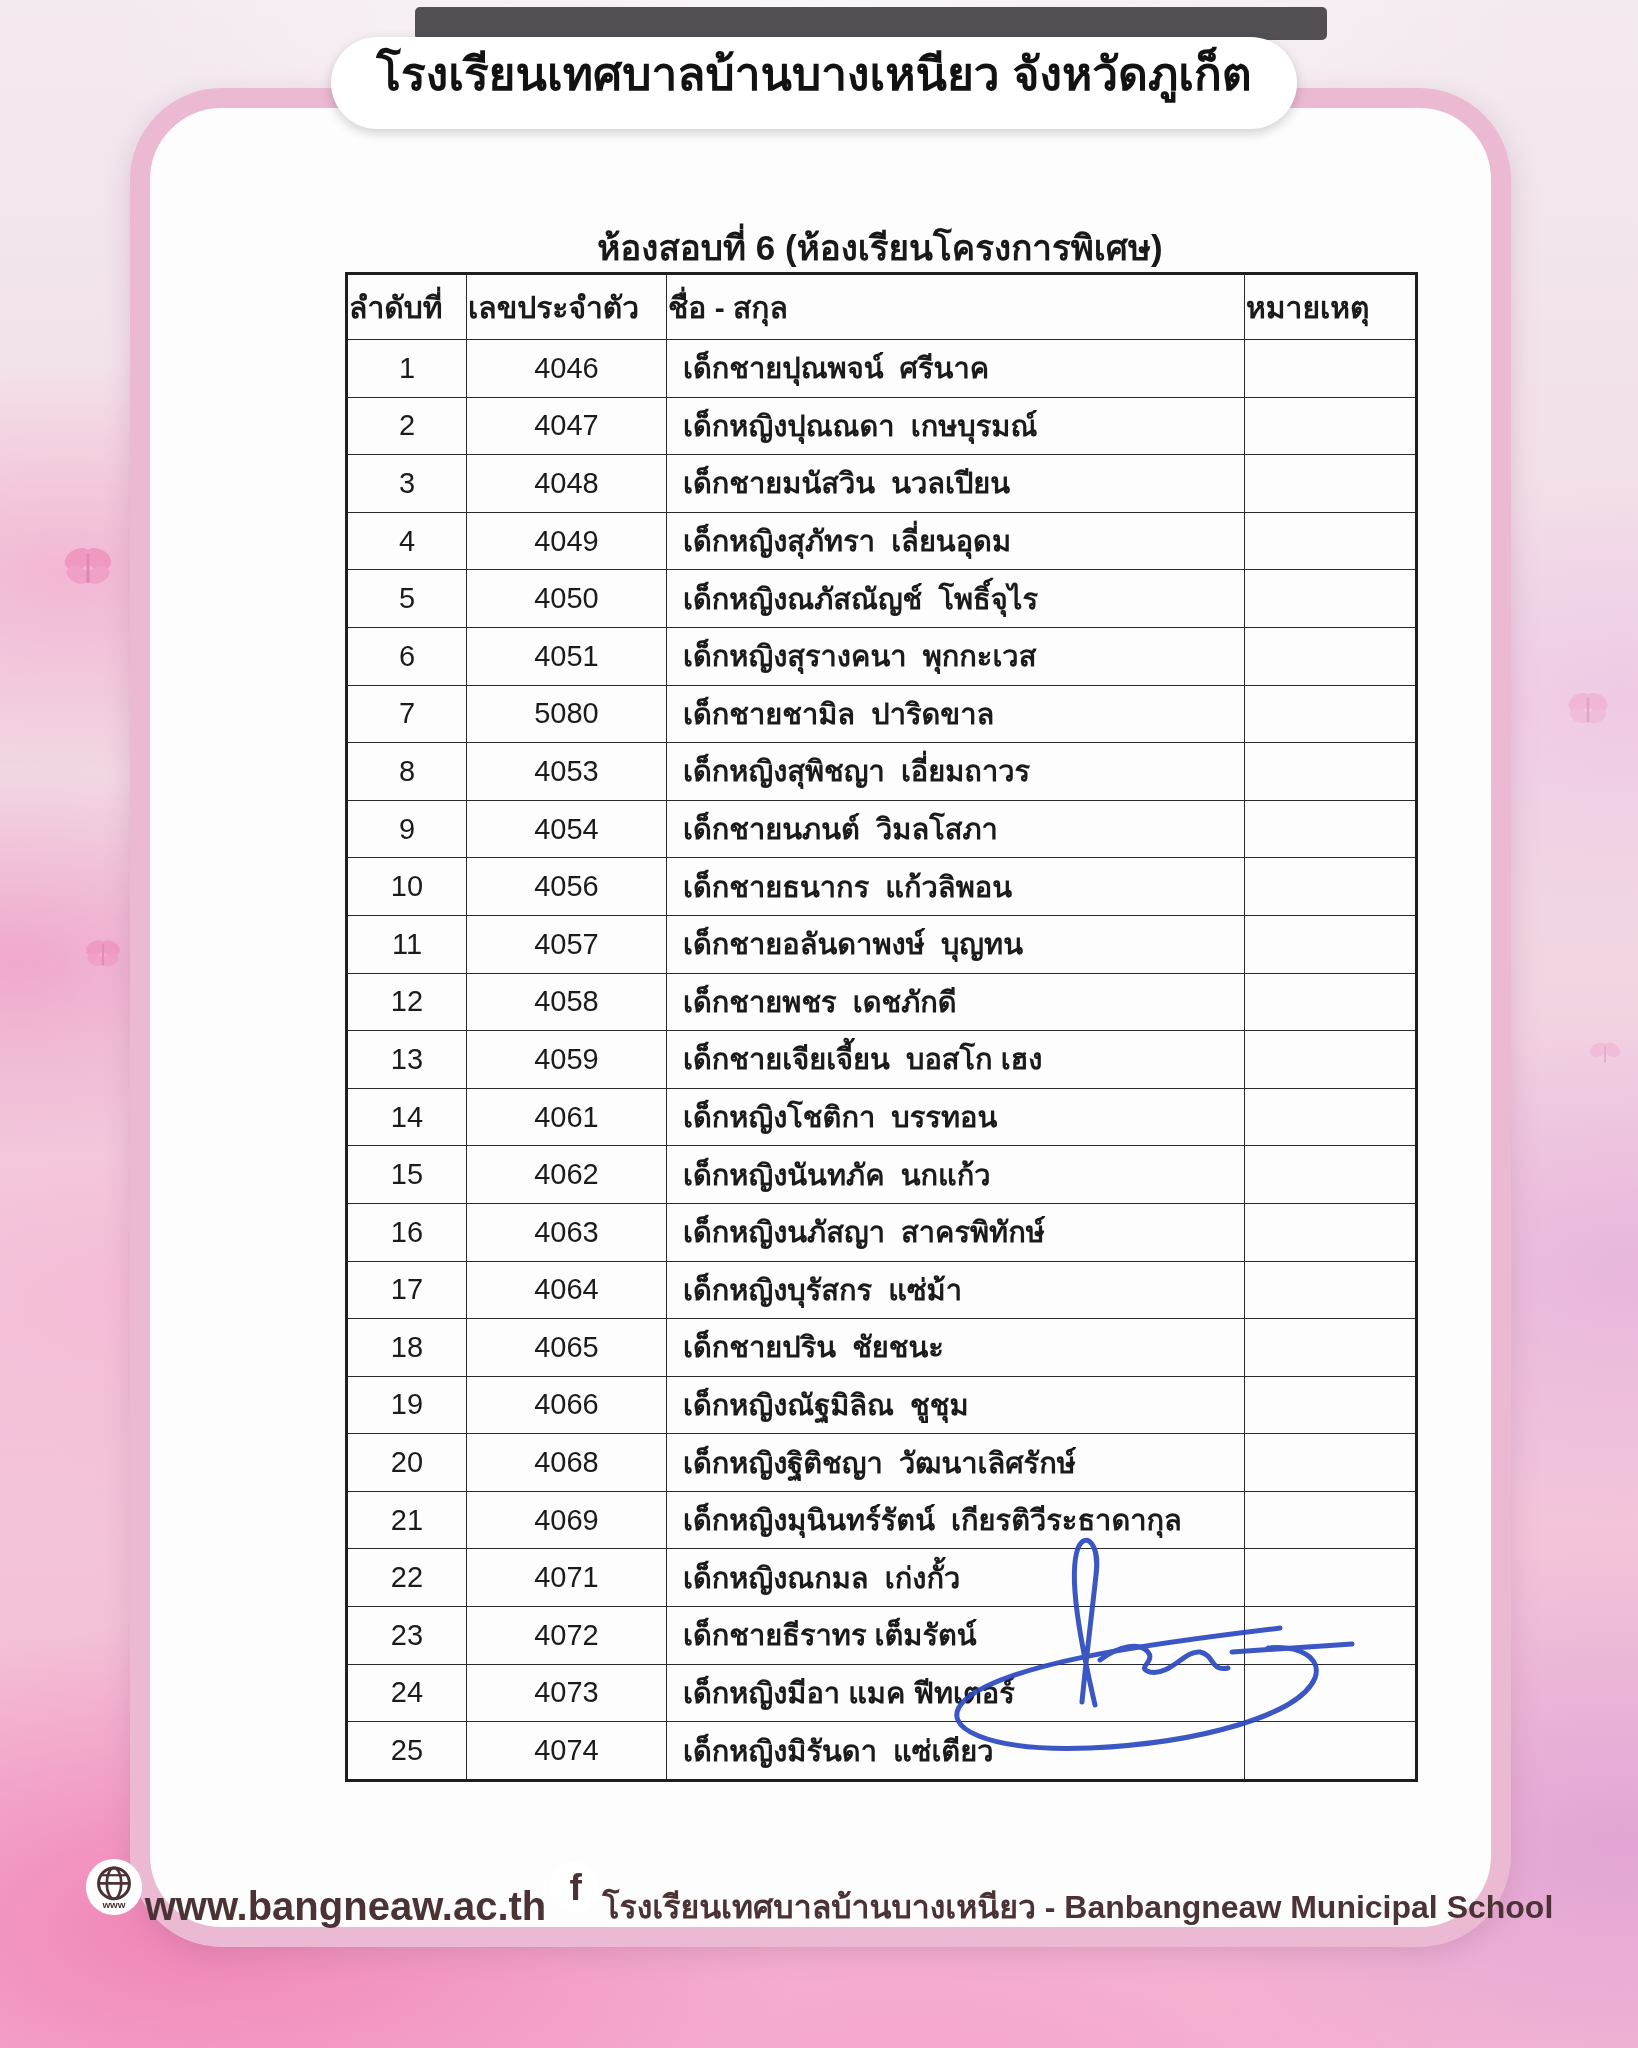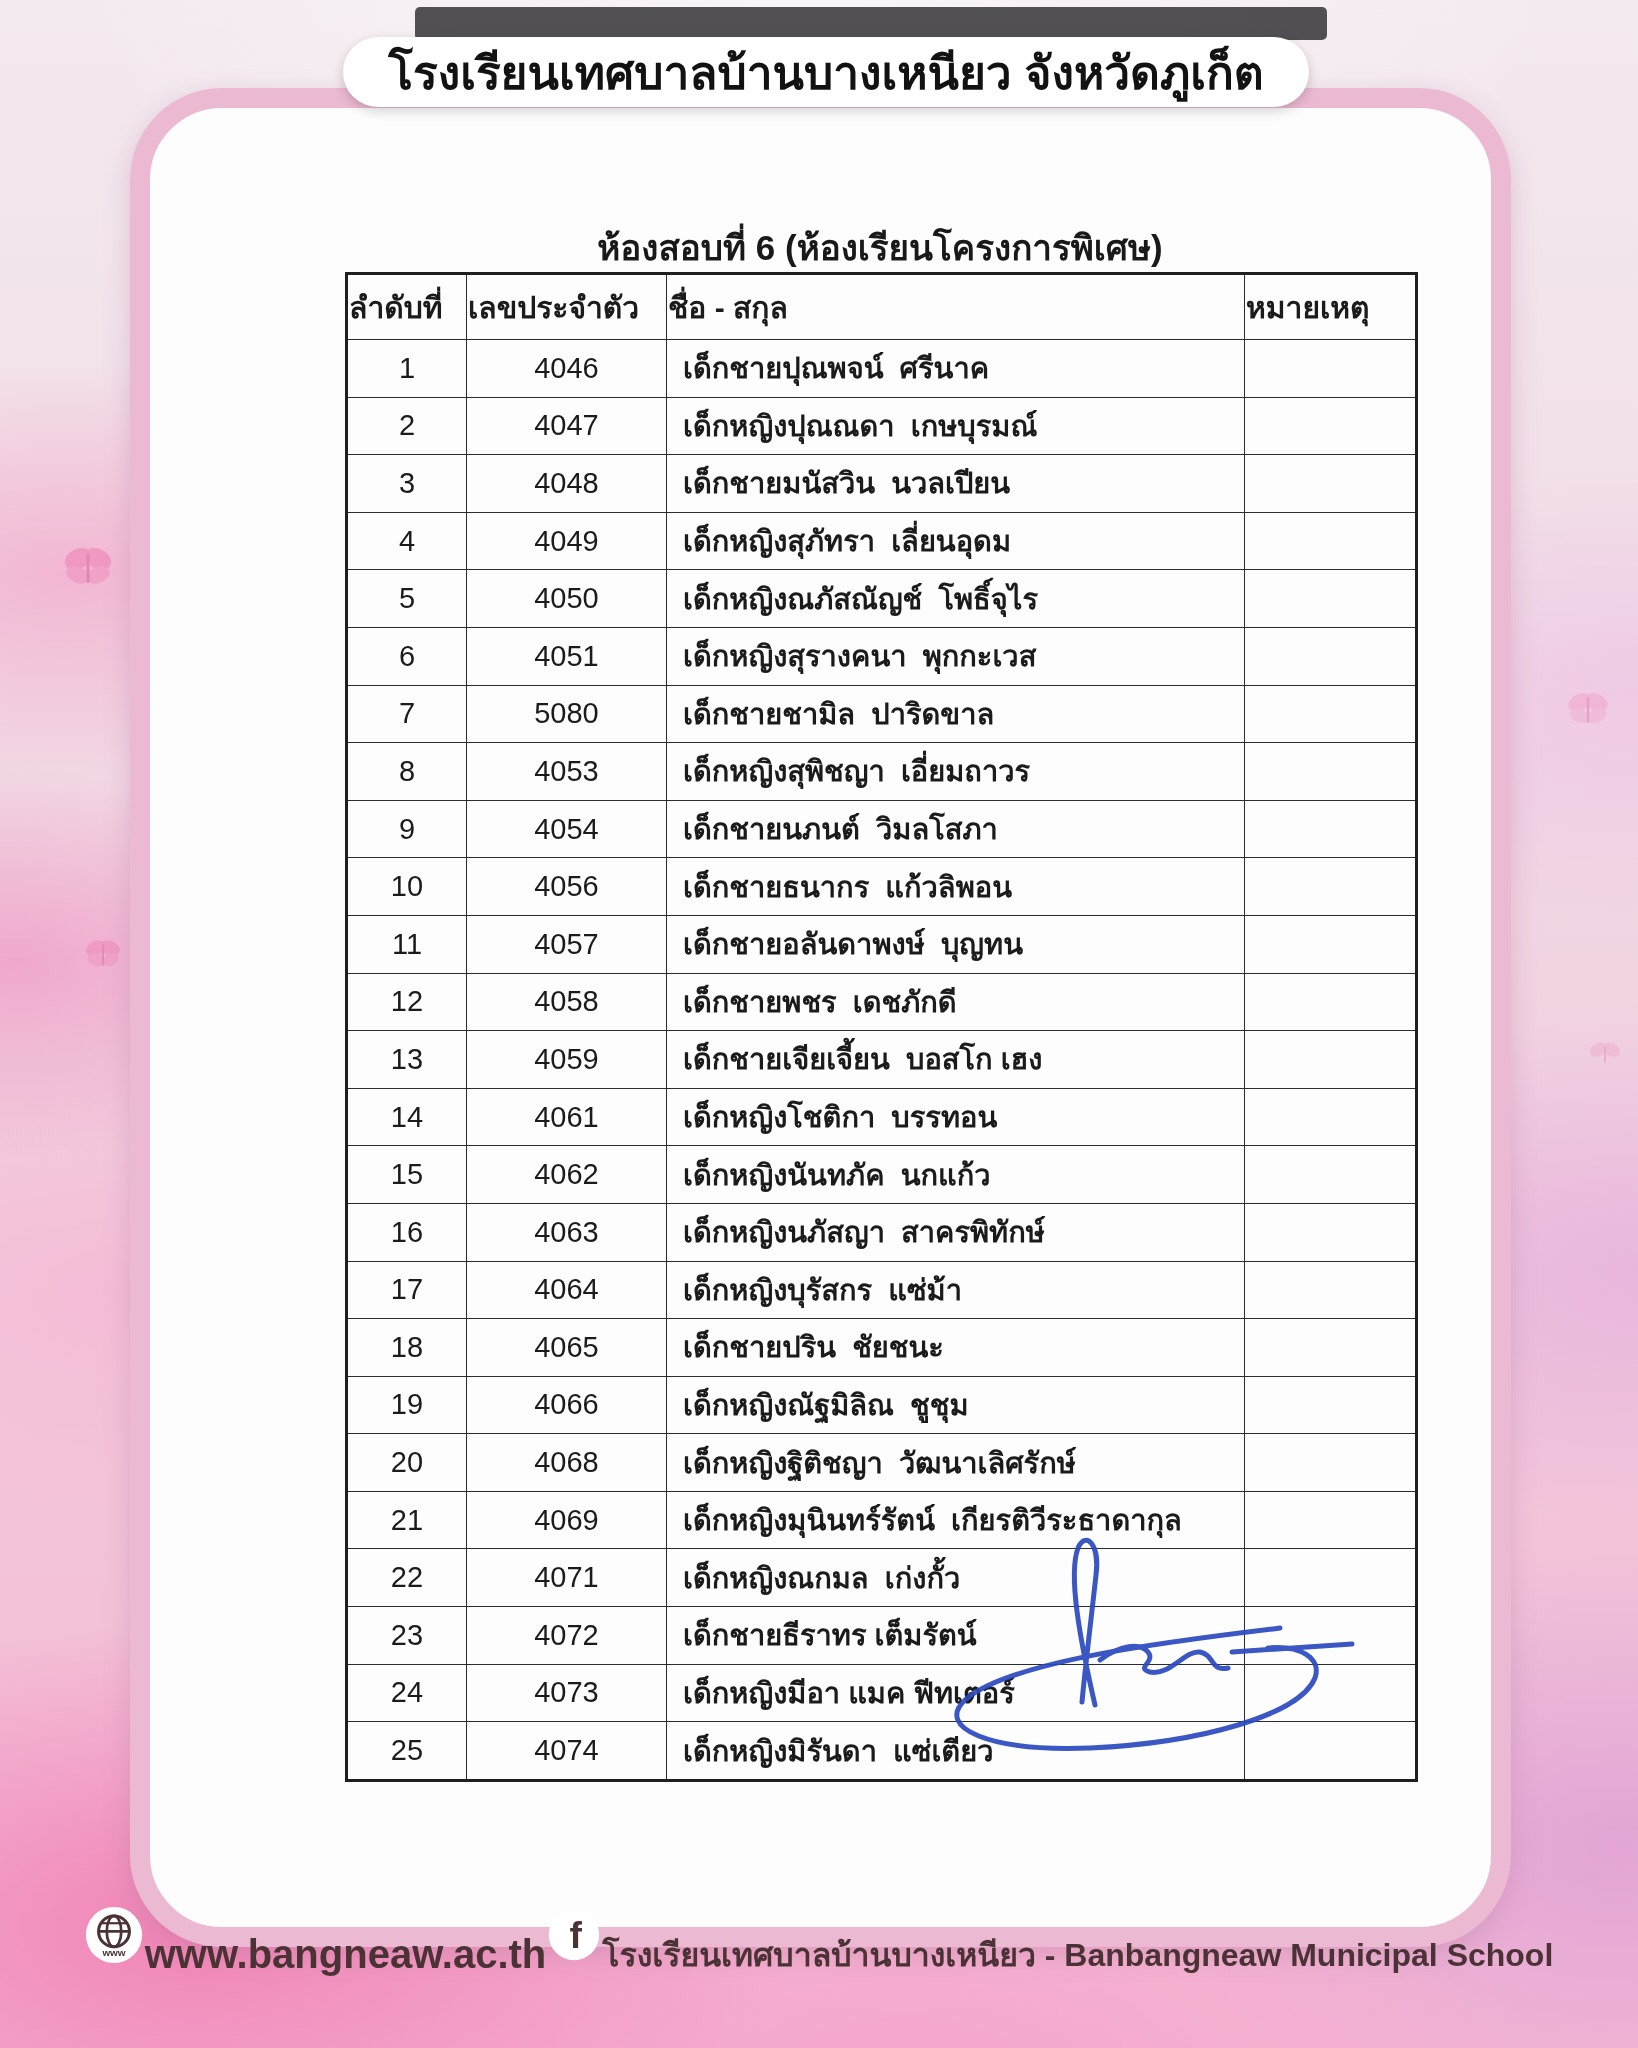--- a/index.html
+++ b/index.html
@@ -30,25 +30,25 @@
 
   
   .top-strip {
     position: absolute; left: 415px; top: 7px;
     width: 912px; height: 33px;
     background: #434146; border-radius: 5px;
     opacity: 0.92;
   }
   
   .banner-pill {
-    position: absolute; left: 343px; top: 37px;
-    width: 966px; height: 70px;
+    position: absolute; left: 331px; top: 37px;
+    width: 966px; height: 92px;
     background: #ffffff; border-radius: 50px;
     box-shadow: 0 4px 12px rgba(0,0,0,0.18);
-    display: flex; align-items: center; justify-content: center;
+    display: flex; justify-content: center;
     z-index: 5;
   }
   .banner-pill .banner-text {
     font-size: 46px; font-weight: 700; color: #121212;
     white-space: nowrap; letter-spacing: 0px;
   }
   
   .card {
     position: absolute; left: 130px; top: 88px;
     width: 1381px; height: 1859px;
@@ -84,21 +84,21 @@
   table.roster td { height: 54.6px; font-size: 29px; }
   td.col-no, td.col-id { text-align: center; }
   td.col-name { text-align: left; padding-left: 16px; white-space: pre-wrap; font-weight: bold; }
   
   .signature {
     position: absolute; left: 900px; top: 1500px;
     width: 520px; height: 300px; z-index: 6;
   }
   
   .footer {
-    position: absolute; left: 0; top: 1896px; width: 1638px; height: 78px;
+    position: absolute; left: 0; top: 1848px; width: 1638px; height: 78px;
     display: flex; align-items: center; justify-content: center;
     gap: 2px; z-index: 4;
   }
   .footer .ftext {
     color: #4b3335; font-weight: 700; white-space: nowrap; margin-top: 39px;
   }
   .footer .site-text { font-size: 40px; }
   .footer .fb-text  { font-size: 32px; }
   .icon-circle { flex: 0 0 auto; }
 </style>

